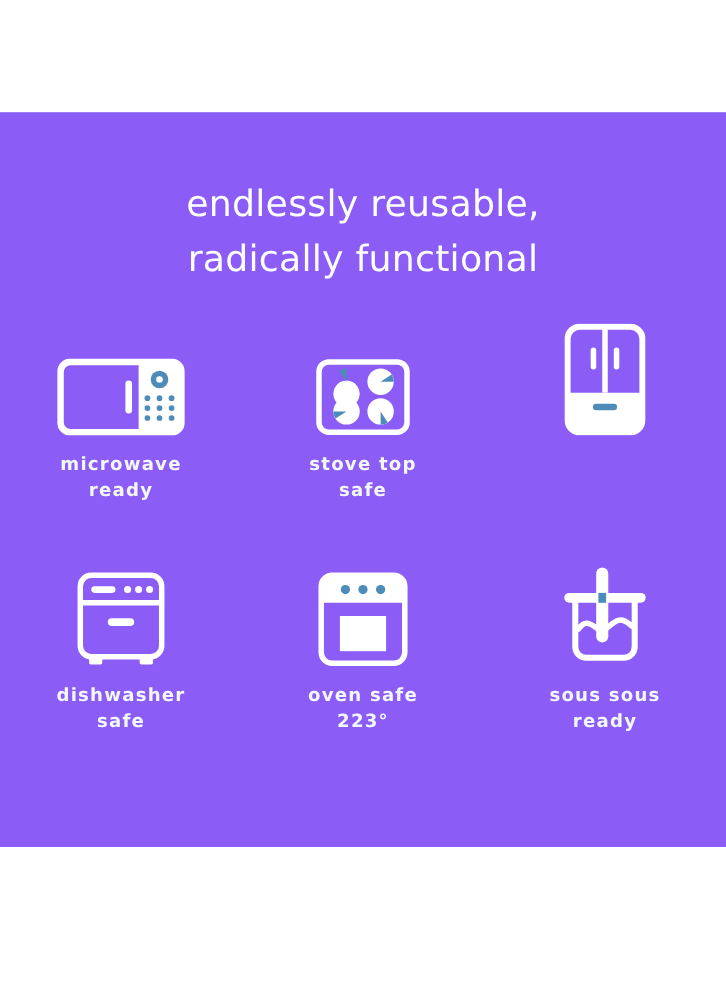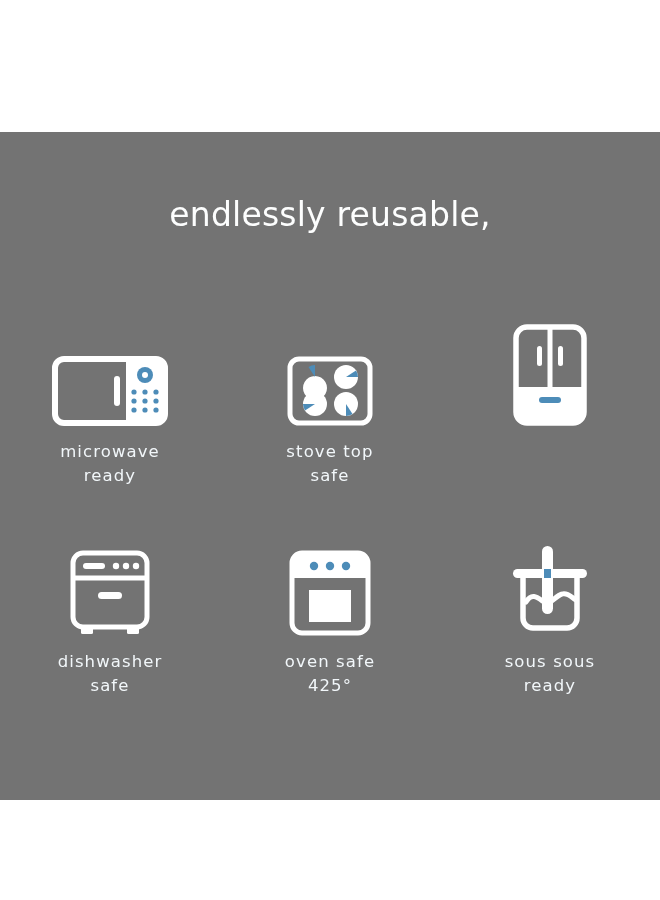--- a/index.html
+++ b/index.html
@@ -15,24 +15,24 @@
   }
   #stage {
     position: relative;
     width: 660px;
     height: 900px;
     background: #ffffff;
   }
   #panel {
     position: absolute;
     left: 0;
-    top: 132px;
+    top: 102px;
     width: 660px;
     height: 668px;
-    background: #737373;
+    background: #8b5cf6;
     overflow: hidden;
   }
   #headline {
     position: absolute;
     left: 0;
     top: 58px;
     width: 660px;
     text-align: center;
     color: #fdfefe;
     font-size: 33px;
@@ -67,32 +67,34 @@
   }
   .cell-label {
     margin-top: 14px;
     text-align: center;
     color: #f2f7fa;
     font-size: 16.5px;
     line-height: 24px;
     letter-spacing: 1.1px;
     font-family: "DejaVu Sans", sans-serif;
     white-space: pre-line;
+    font-weight: bold;
   }
   svg { display: block; }
 </style>
 </head>
 <body>
 
 <div id="stage">
 
   <div id="panel">
 
     <div id="headline">
       <span class="hl-line">endlessly reusable,</span>
+      <span class="hl-line">radically functional</span>
     </div>
 
     <div id="grid">
 
       <div class="cell">
         <div class="icon-wrap">
           <svg width="116" height="70" viewBox="0 0 116 70" fill="none">
             <rect x="3" y="3" width="110" height="64" rx="9" ry="9" stroke="#ffffff" stroke-width="6"></rect>
             <path d="M74 3 h30 a9 9 0 0 1 9 9 v46 a9 9 0 0 1 -9 9 h-30 z" fill="#ffffff"></path>
             <rect x="62" y="20" width="6" height="30" rx="3" fill="#ffffff"></rect>
@@ -173,21 +175,21 @@
           <svg width="84" height="86" viewBox="0 0 84 86" fill="none">
             <rect x="4" y="3" width="76" height="80" rx="10" ry="10" stroke="#ffffff" stroke-width="5"></rect>
             <path d="M4 13 a9 9 0 0 1 9 -10 h58 a9 9 0 0 1 9 10 v15 h-76 z" fill="#ffffff"></path>
             <circle cx="26" cy="16" r="4.2" fill="#4d8cb8"></circle>
             <circle cx="42" cy="16" r="4.2" fill="#4d8cb8"></circle>
             <circle cx="58" cy="16" r="4.2" fill="#4d8cb8"></circle>
             <rect x="21" y="40" width="42" height="32" fill="#ffffff"></rect>
           </svg>
         </div>
         <div class="cell-label">oven safe
-425°</div>
+223°</div>
       </div>
 
       <div class="cell">
         <div class="icon-wrap">
           <svg width="100" height="96" viewBox="0 0 100 96" fill="none">
 
             <path d="M23 34 v44 a10 10 0 0 0 10 10 h34 a10 10 0 0 0 10 -10 v-44" stroke="#ffffff" stroke-width="5.5" stroke-linecap="round" fill="none"></path>
 
             <path d="M26 62 C32 52, 38 58, 44 62 C50 66, 55 56, 62 54 C68 52, 72 58, 76 60" stroke="#ffffff" stroke-width="5" fill="none" stroke-linecap="round"></path>
 

